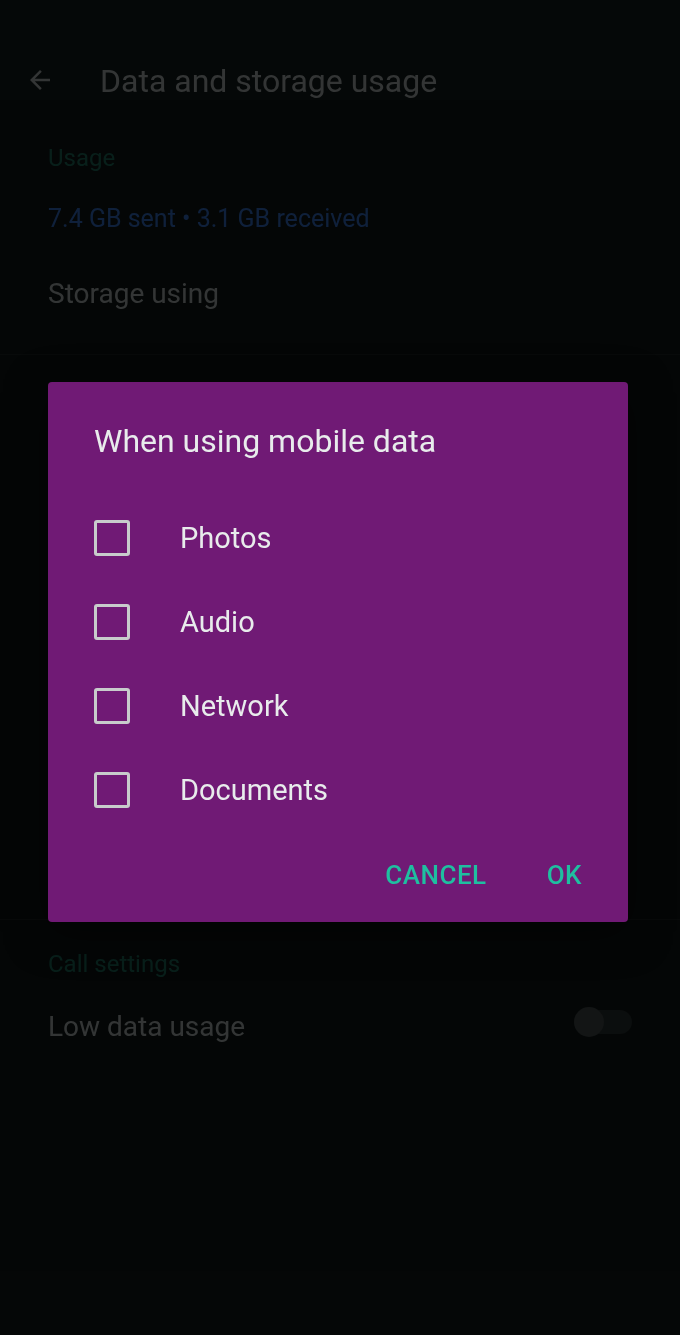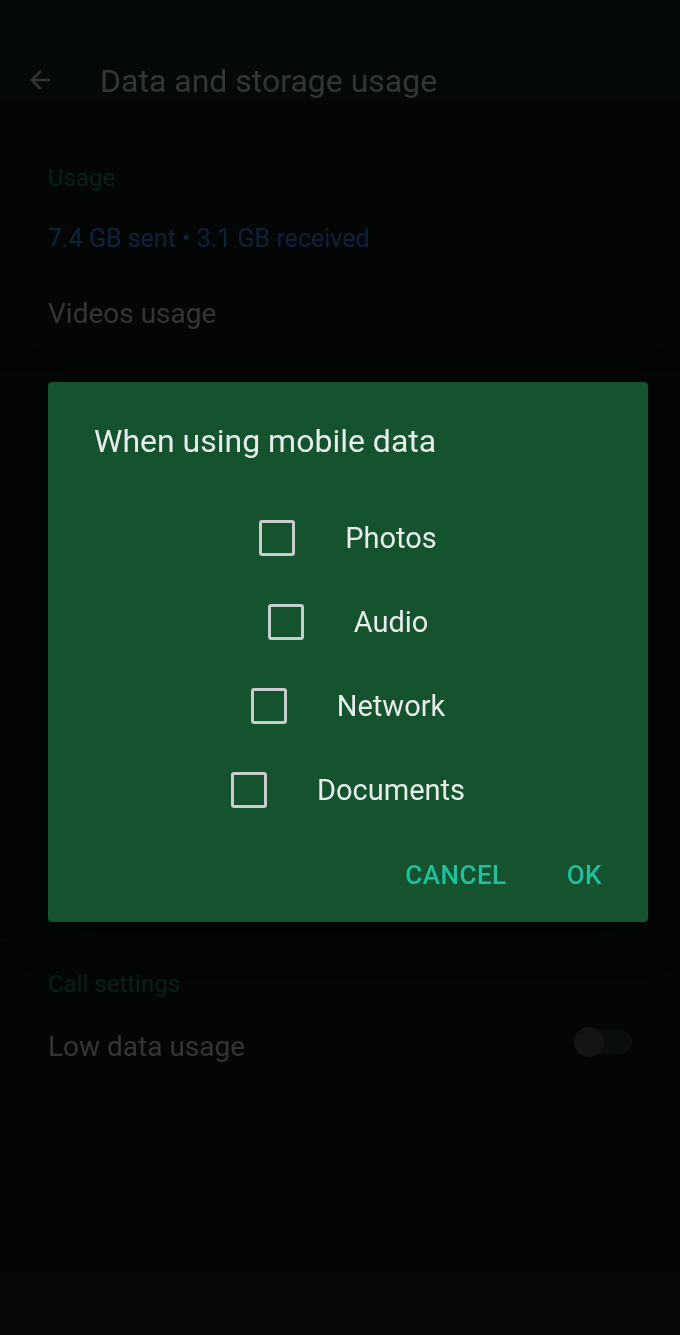--- a/index.html
+++ b/index.html
@@ -36,21 +36,21 @@
       font-weight: 400;
     }
     .content {
       padding: 40px 48px 0 48px;
     }
     .section-header {
       color: #1d7e68;
       font-size: 24px;
       font-weight: 400;
       margin-bottom: 32px;
-      margin-top: 24px;
+      margin-top: 4px;
     }
     .setting-row {
       margin-bottom: 44px;
     }
     .setting-title {
       color: #d8dcdc;
       font-size: 28px;
       font-weight: 400;
       margin-bottom: 8px;
     }
@@ -87,39 +87,38 @@
       margin: 10px -48px 30px -48px;
     }
     .overlay {
       position: absolute;
       inset: 0;
       background: rgba(0,0,0,0.55);
     }
     .dialog {
       position: absolute;
       left: 48px;
-      right: 32px;
+      right: 52px;
       top: 382px;
-      background: #14532d;
+      background: #701a75;
       border-radius: 4px;
       padding: 40px 0 24px 0;
       box-shadow: 0 10px 40px rgba(0,0,0,0.5);
     }
     .dialog-title {
       color: #e8ecec;
       font-size: 32px;
       font-weight: 400;
       padding: 0 46px;
       margin-bottom: 36px;
     }
     .dialog-option {
       display: flex;
       align-items: center;
       padding: 24px 46px;
-      justify-content: center;
     }
     .checkbox {
       width: 36px;
       height: 36px;
       border: 3px solid #c8cccc;
       border-radius: 3px;
       margin-right: 50px;
       flex-shrink: 0;
     }
     .option-label {
@@ -159,21 +158,21 @@
 </div>
 
 <div class="content dimmed">
   <div class="section-header">Usage</div>
 
   <div class="setting-row">
     <div class="setting-subtitle">7.4 GB sent • 3.1 GB received</div>
   </div>
 
   <div class="setting-row">
-    <div class="setting-title">Videos usage</div>
+    <div class="setting-title">Storage using</div>
   </div>
 
   <div class="divider"></div>
 
   <div style="height:420px"></div>
 
   <div class="setting-row">
     <div class="setting-title">When roaming</div>
     <div class="setting-subtitle">No media</div>
   </div>

